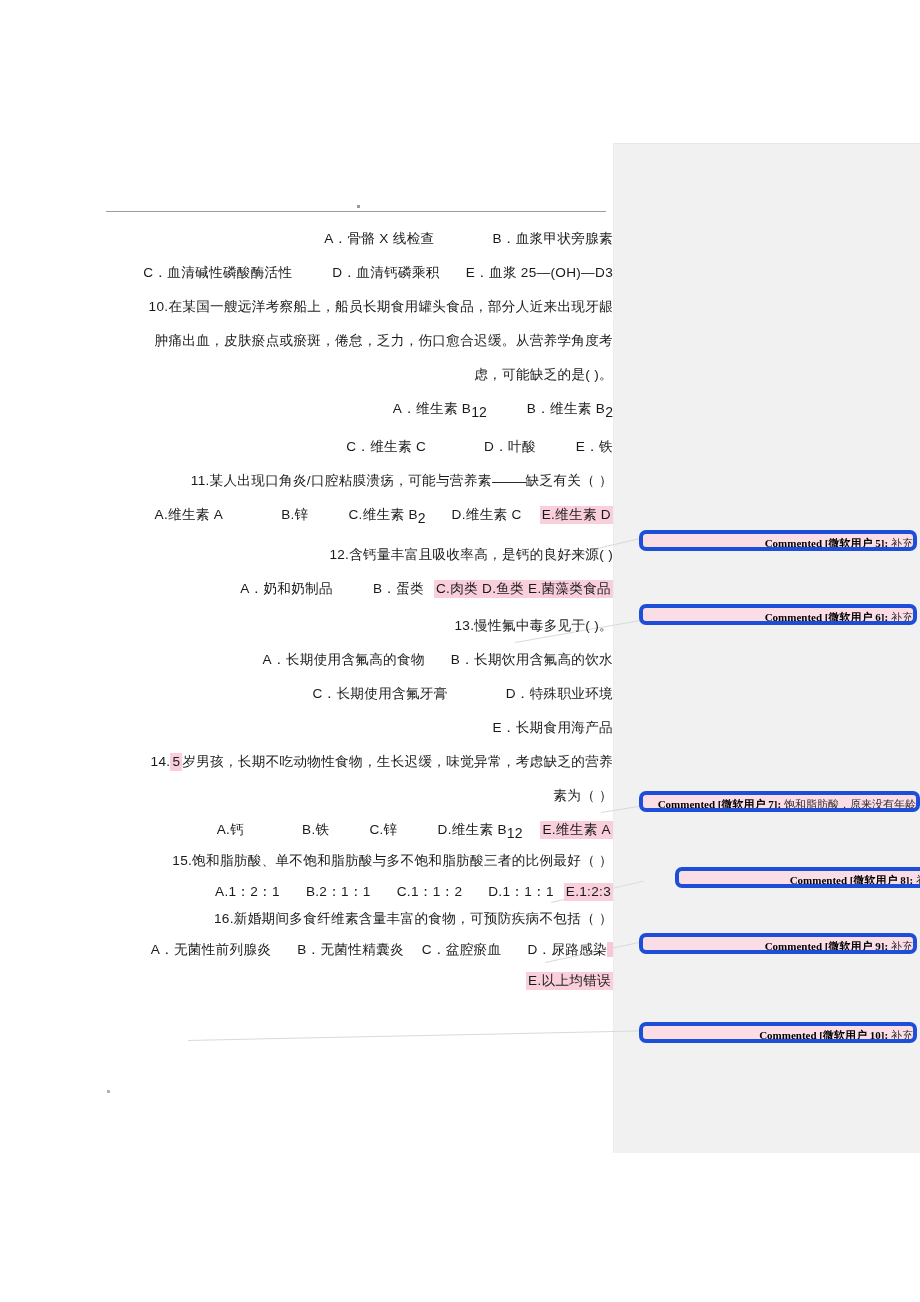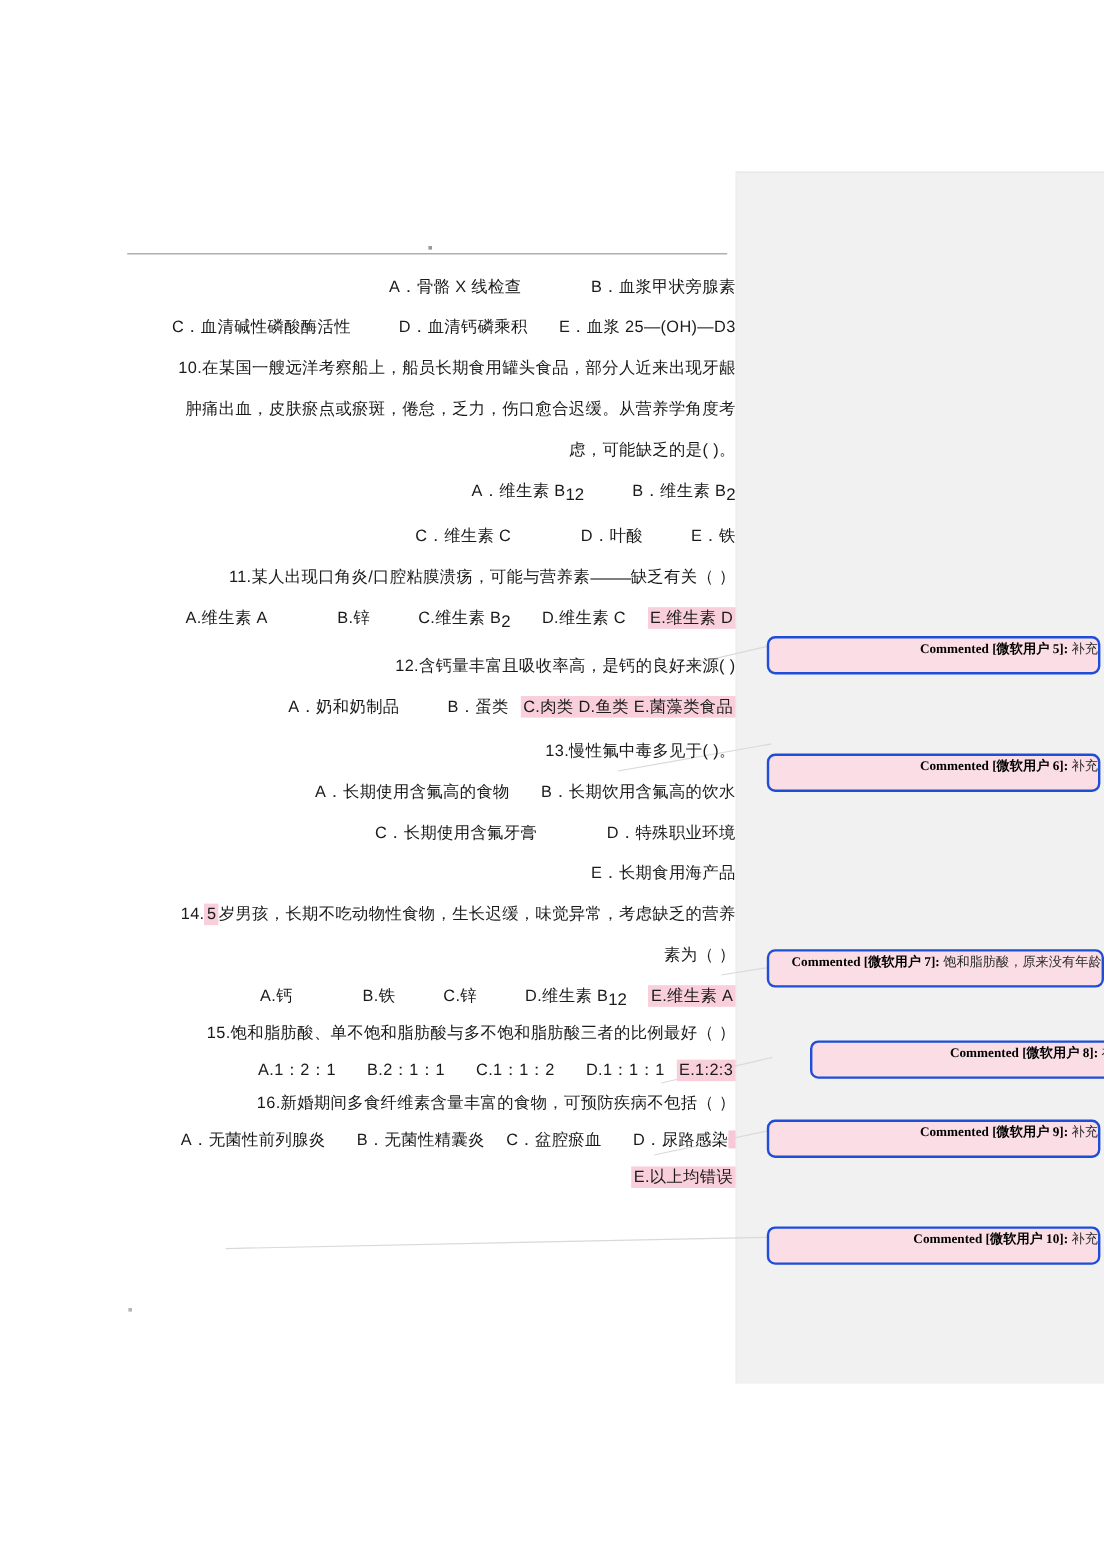--- a/index.html
+++ b/index.html
@@ -124,23 +124,23 @@
   .gap-6  { height: 6px; }
   .gap-10 { height: 10px; }
   .gap-13 { height: 13px; }
   .gap-16 { height: 16px; }
 
   
   .comment {
     position: absolute;
     box-sizing: border-box;
     background: #fbdde6;
-    border: 2px solid #1d4ed8;
+    border: 4px solid #1d4ed8;
     border-radius: 7px;
-    height: 32px;
+    height: 21px;
     line-height: 19px;
     padding: 0 0 0 6px;
     font-size: 10.5px;
     white-space: nowrap;
     overflow: hidden;
     color: #1c1c1c;
   }
   .comment .who {
     font-family: "Liberation Serif", "DejaVu Serif", serif;
     font-weight: bold;
@@ -273,21 +273,21 @@
       <span class="hl">E.以上均错误</span>
     </div>
 
   </div>
 
   <div class="comment" style="left:639px; top:530px; width:278px;">
     <span class="who">Commented [微软用户 5]:</span>
     <span class="body">补充</span>
   </div>
 
-  <div class="comment" style="left:639px; top:628px; width:278px;">
+  <div class="comment" style="left:639px; top:604px; width:278px;">
     <span class="who">Commented [微软用户 6]:</span>
     <span class="body">补充</span>
   </div>
 
   <div class="comment" style="left:639px; top:791px; width:281px;">
     <span class="who">Commented [微软用户 7]:</span>
     <span class="body">饱和脂肪酸，原来没有年龄</span>
   </div>
 
   <div class="comment" style="left:639px; top:867px; width:278px;margin-left:36px;">

